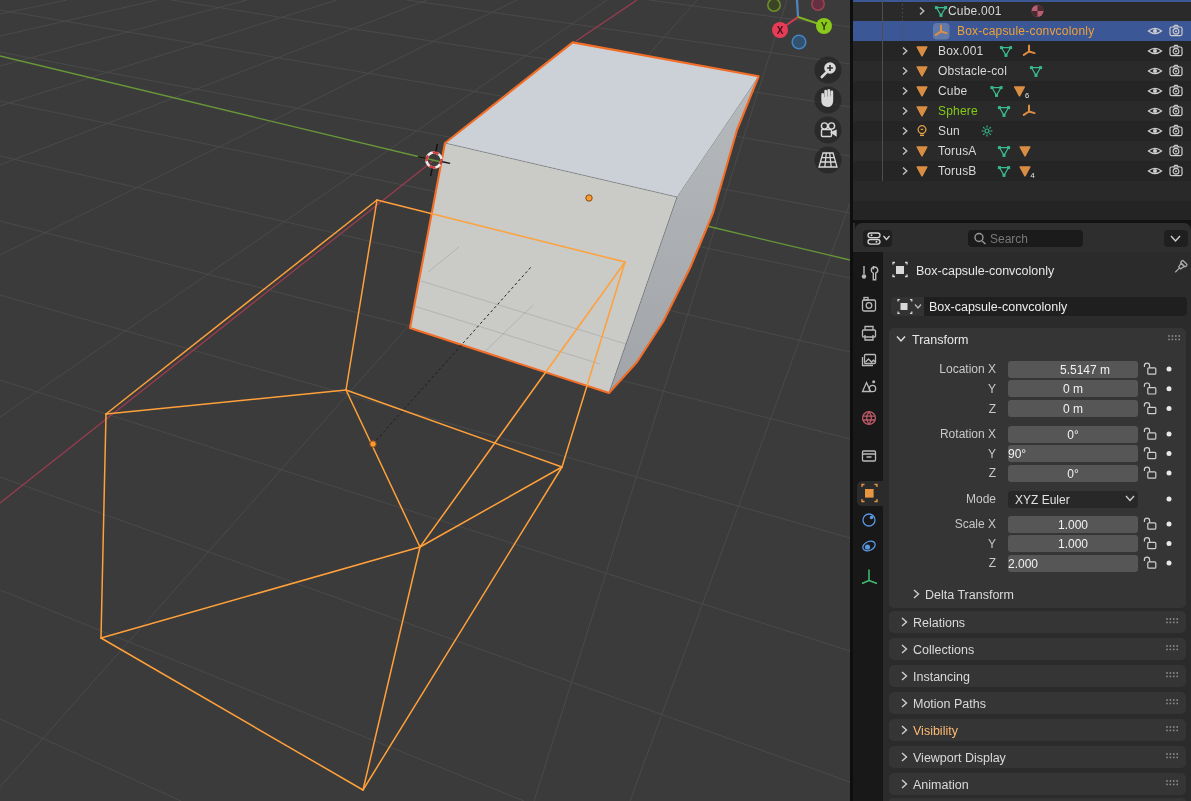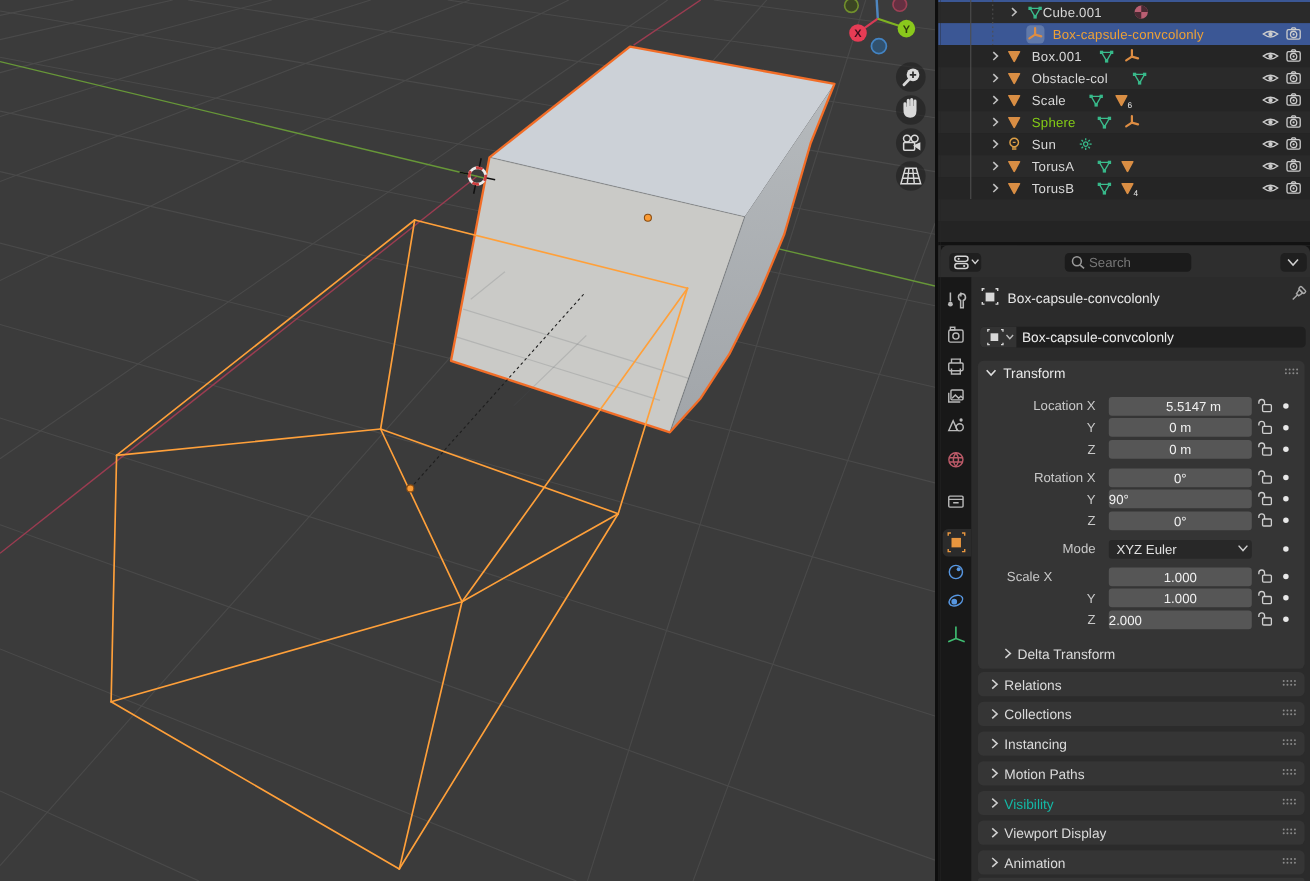--- a/index.html
+++ b/index.html
@@ -329,21 +329,21 @@
         <rect x="-6" y="-4" width="12" height="8.6" rx="1.5"></rect>
         <path d="M-2.5,-3.8 L-1.2,-5.6 L1.2,-5.6 L2.5,-3.8"></path>
         <circle cx="0" cy="0.3" r="2.9"></circle>
         <circle cx="0" cy="0.3" r="1" fill="#cdcdcd" stroke="none"></circle>
       </g>
     </svg>
     <div class="lbl" style="left:93px;top:3px;font-size:12px;line-height:16px;color:#d8d8d8;letter-spacing:0.2px">Cube.001</div>
     <div class="lbl" style="left:102px;top:23px;font-size:12px;line-height:16px;color:#efa135;letter-spacing:0.2px">Box-capsule-convcolonly</div>
     <div class="lbl" style="left:83px;top:43px;font-size:12px;line-height:16px;color:#d8d8d8;letter-spacing:0.2px">Box.001</div>
     <div class="lbl" style="left:83px;top:63px;font-size:12px;line-height:16px;color:#d8d8d8;letter-spacing:0.2px">Obstacle-col</div>
-    <div class="lbl" style="left:83px;top:83px;font-size:12px;line-height:16px;color:#d8d8d8;letter-spacing:0.2px">Scale</div>
+    <div class="lbl" style="left:83px;top:83px;font-size:12px;line-height:16px;color:#d8d8d8;letter-spacing:0.2px">Cube</div>
     <div class="lbl" style="left:83px;top:103px;font-size:12px;line-height:16px;color:#84cc16;letter-spacing:0.2px">Sphere</div>
     <div class="lbl" style="left:83px;top:123px;font-size:12px;line-height:16px;color:#d8d8d8;letter-spacing:0.2px">Sun</div>
     <div class="lbl" style="left:83px;top:143px;font-size:12px;line-height:16px;color:#d8d8d8;letter-spacing:0.2px">TorusA</div>
     <div class="lbl" style="left:83px;top:163px;font-size:12px;line-height:16px;color:#d8d8d8;letter-spacing:0.2px">TorusB</div>
   </div>
 <div id="hsep"></div>
 <div id="props">
     <div style="position:absolute;left:0px;top:0px;width:336px;height:10px;background:#151515"></div>
     <div style="position:absolute;left:0px;top:0px;width:336px;height:29px;background:#2e2e2e;border-radius:7px 7px 0 0"></div>
     <div style="position:absolute;left:8px;top:7px;width:29px;height:17px;background:#1f1f1f;border-radius:4px"></div>
@@ -459,21 +459,21 @@
     <div class="lbl" style="left:153px;top:178.0px;width:130px;text-align:center;font-size:12px;line-height:16px;color:#f1f1f1">0 m</div>
     <div class="lbl" style="left:21px;top:203px;width:120px;text-align:right;font-size:12px;line-height:16px;color:#c8c8c8">Rotation X</div>
     <div style="position:absolute;left:153px;top:203px;width:130px;height:17px;background:#565656;border-radius:3px"></div>
     <div class="lbl" style="left:153px;top:203.5px;width:130px;text-align:center;font-size:12px;line-height:16px;color:#f1f1f1">0°</div>
     <div class="lbl" style="left:21px;top:222.5px;width:120px;text-align:right;font-size:12px;line-height:16px;color:#c8c8c8">Y</div>
     <div style="position:absolute;left:153px;top:222px;width:130px;height:17px;background:#565656;border-radius:3px"></div>
     <div class="lbl" style="left:153px;top:223.0px;width:154px;text-align:left;font-size:12px;line-height:16px;color:#f1f1f1">90°</div>
     <div class="lbl" style="left:21px;top:242px;width:120px;text-align:right;font-size:12px;line-height:16px;color:#c8c8c8">Z</div>
     <div style="position:absolute;left:153px;top:242px;width:130px;height:17px;background:#565656;border-radius:3px"></div>
     <div class="lbl" style="left:153px;top:242.5px;width:130px;text-align:center;font-size:12px;line-height:16px;color:#f1f1f1">0°</div>
-    <div class="lbl" style="left:21px;top:293px;width:120px;text-align:center;font-size:12px;line-height:16px;color:#c8c8c8">Scale X</div>
+    <div class="lbl" style="left:21px;top:293px;width:120px;text-align:right;font-size:12px;line-height:16px;color:#c8c8c8">Scale X</div>
     <div style="position:absolute;left:153px;top:293px;width:130px;height:17px;background:#565656;border-radius:3px"></div>
     <div class="lbl" style="left:153px;top:293.5px;width:130px;text-align:center;font-size:12px;line-height:16px;color:#f1f1f1">1.000</div>
     <div class="lbl" style="left:21px;top:312.5px;width:120px;text-align:right;font-size:12px;line-height:16px;color:#c8c8c8">Y</div>
     <div style="position:absolute;left:153px;top:312px;width:130px;height:17px;background:#565656;border-radius:3px"></div>
     <div class="lbl" style="left:153px;top:313.0px;width:130px;text-align:center;font-size:12px;line-height:16px;color:#f1f1f1">1.000</div>
     <div class="lbl" style="left:21px;top:332px;width:120px;text-align:right;font-size:12px;line-height:16px;color:#c8c8c8">Z</div>
     <div style="position:absolute;left:153px;top:332px;width:130px;height:17px;background:#565656;border-radius:3px"></div>
     <div class="lbl" style="left:153px;top:332.5px;width:132px;text-align:left;font-size:12px;line-height:16px;color:#f1f1f1">2.000</div>
     <div class="lbl" style="left:21px;top:268px;width:120px;text-align:right;font-size:12px;line-height:16px;color:#c8c8c8">Mode</div>
     <div style="position:absolute;left:153px;top:268px;width:130px;height:17px;background:#282828;border-radius:3px"></div>
@@ -481,21 +481,21 @@
     <div class="lbl" style="left:70px;top:364px;font-size:12.5px;line-height:16px;color:#dadada;">Delta Transform</div>
     <div style="position:absolute;left:34px;top:388px;width:297px;height:22px;background:#353535;border-radius:5px"></div>
     <div class="lbl" style="left:58px;top:391.5px;font-size:12.5px;line-height:16px;color:#dadada;">Relations</div>
     <div style="position:absolute;left:34px;top:415px;width:297px;height:22px;background:#353535;border-radius:5px"></div>
     <div class="lbl" style="left:58px;top:418.5px;font-size:12.5px;line-height:16px;color:#dadada;">Collections</div>
     <div style="position:absolute;left:34px;top:442px;width:297px;height:22px;background:#353535;border-radius:5px"></div>
     <div class="lbl" style="left:58px;top:445.5px;font-size:12.5px;line-height:16px;color:#dadada;">Instancing</div>
     <div style="position:absolute;left:34px;top:469px;width:297px;height:22px;background:#353535;border-radius:5px"></div>
     <div class="lbl" style="left:58px;top:472.5px;font-size:12.5px;line-height:16px;color:#dadada;">Motion Paths</div>
     <div style="position:absolute;left:34px;top:496px;width:297px;height:22px;background:#353535;border-radius:5px"></div>
-    <div class="lbl" style="left:58px;top:499.5px;font-size:12.5px;line-height:16px;color:#14b8a6;">Visibility</div>
+    <div class="lbl" style="left:58px;top:499.5px;font-size:12.5px;line-height:16px;color:#fdba74;">Visibility</div>
     <div style="position:absolute;left:34px;top:523px;width:297px;height:22px;background:#353535;border-radius:5px"></div>
     <div class="lbl" style="left:58px;top:526.5px;font-size:12.5px;line-height:16px;color:#dadada;">Viewport Display</div>
     <div style="position:absolute;left:34px;top:550px;width:297px;height:22px;background:#353535;border-radius:5px"></div>
     <div class="lbl" style="left:58px;top:553.5px;font-size:12.5px;line-height:16px;color:#dadada;">Animation</div>
     <div style="position:absolute;left:34px;top:575px;width:297px;height:3px;background:#353535;border-radius:3px 3px 0 0"></div>
     <svg width="336" height="578" viewBox="0 0 336 578" style="position:absolute;left:0;top:0">
       <circle cx="314.0" cy="113.0" r="0.9" fill="#8a8a8a"></circle>
       <circle cx="317.4" cy="113.0" r="0.9" fill="#8a8a8a"></circle>
       <circle cx="320.8" cy="113.0" r="0.9" fill="#8a8a8a"></circle>
       <circle cx="324.2" cy="113.0" r="0.9" fill="#8a8a8a"></circle>

